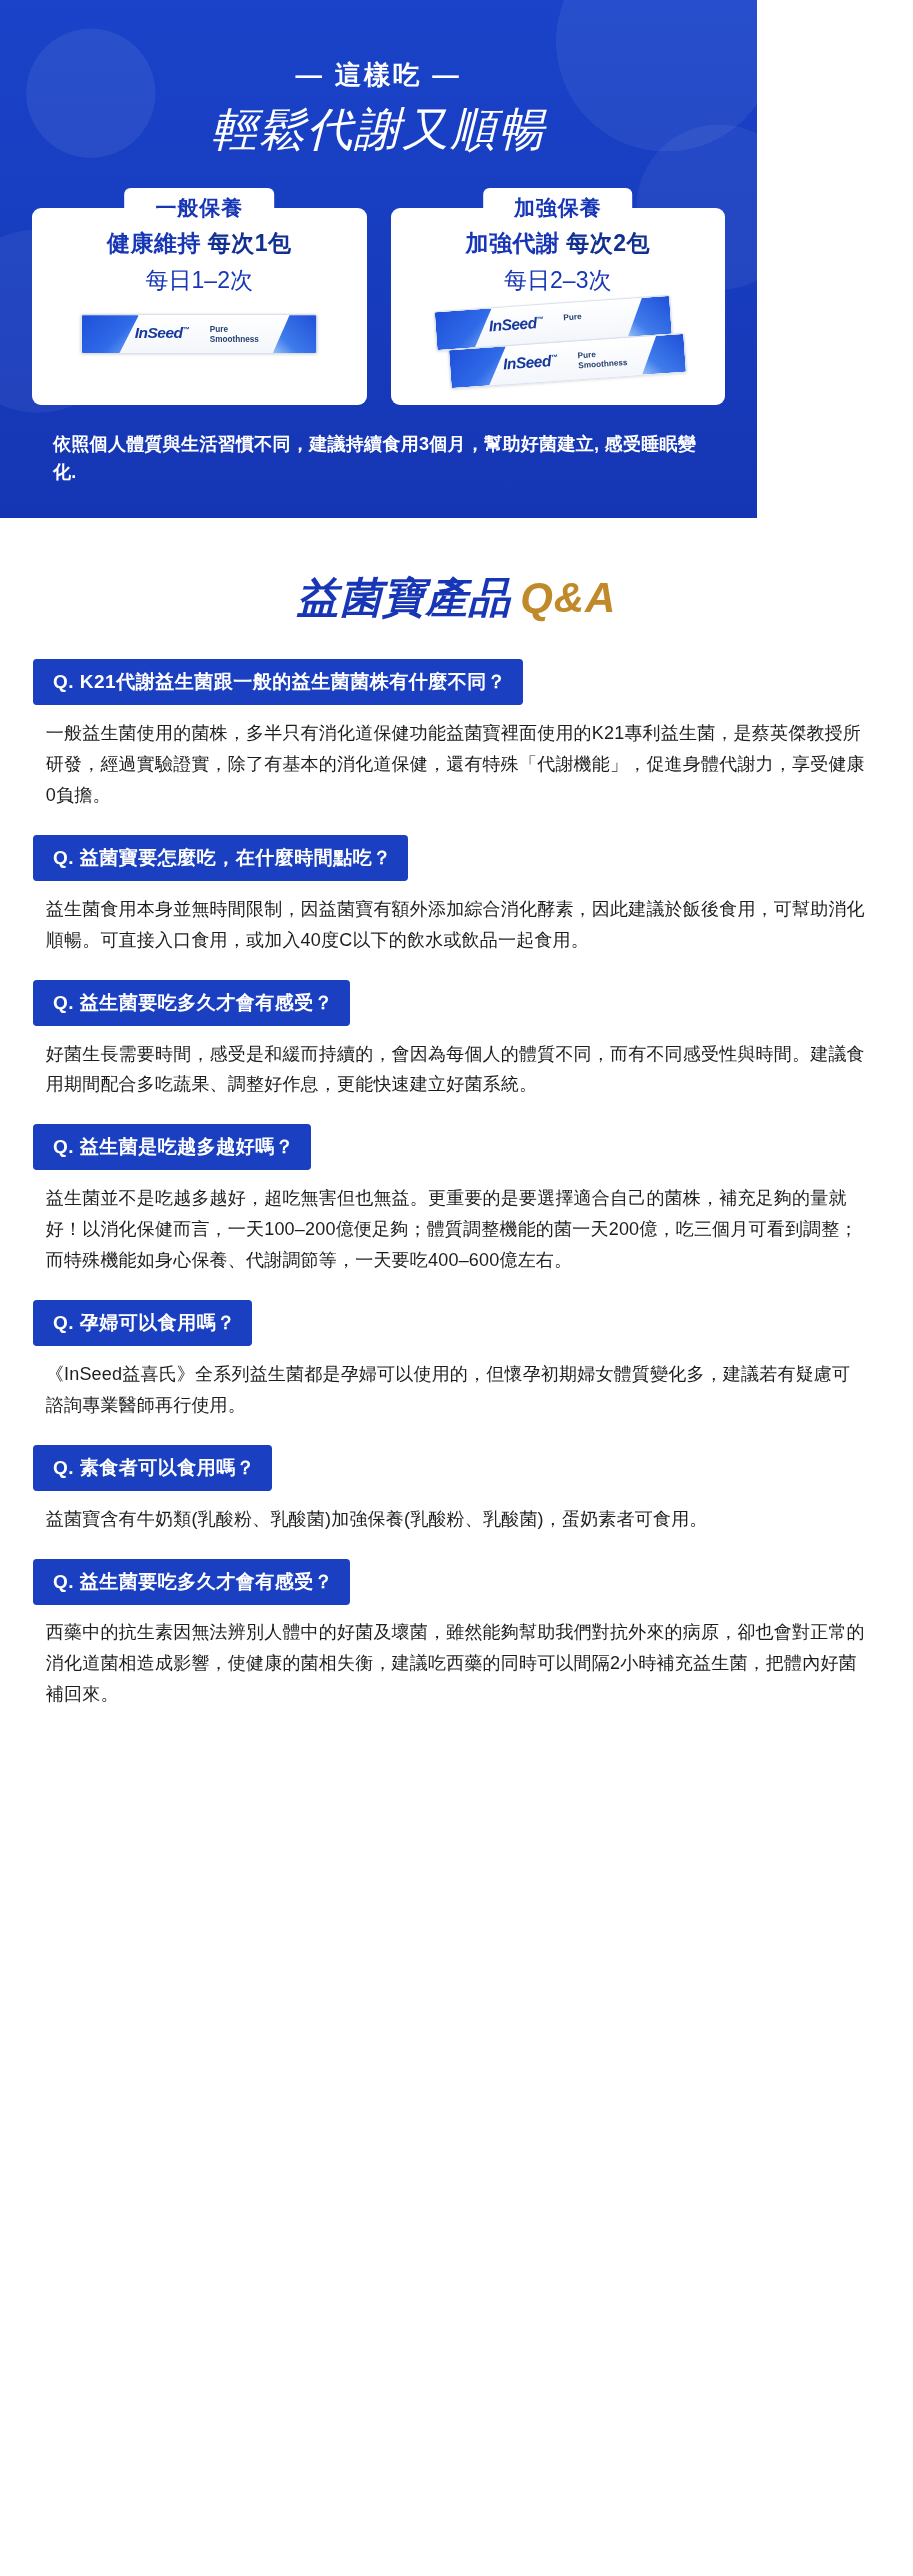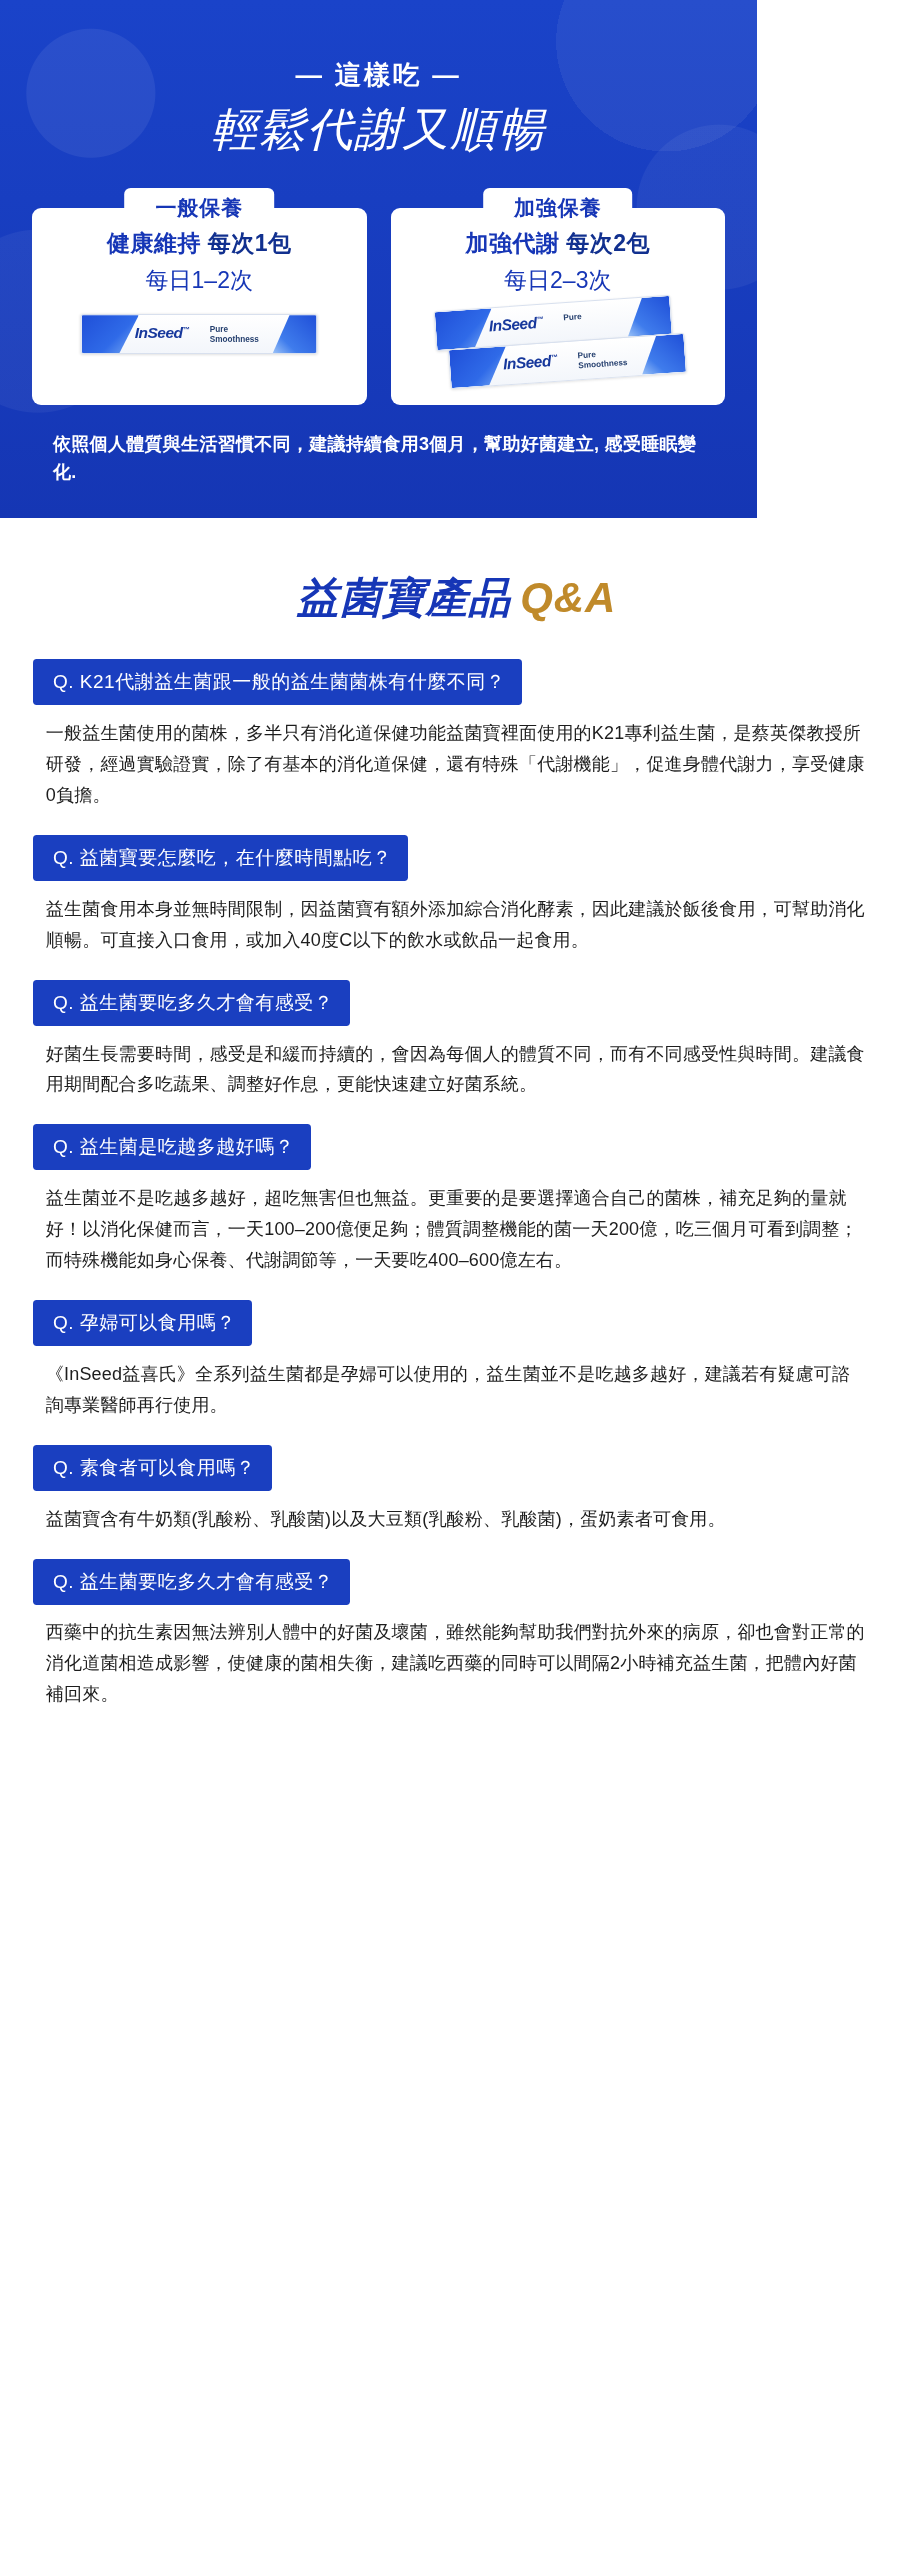--- a/index.html
+++ b/index.html
@@ -182,21 +182,21 @@
   .qa-title .qa { color: #c08a2a; margin-left: 9px; }
 
   .qa-list {
     padding: 0 33px;
   }
   .qa-item { margin-bottom: 24px; }
   .qa-q {
     background: #1a3fc0;
     color: #ffffff;
     font-size: 19px;
-    font-weight: 400;
+    font-weight: 700;
     padding: 10px 16.4px 10px 20px;
     border-radius: 3.7px;
     letter-spacing: 0.5px;
     display: inline-block;
     min-width: 0;
   }
   .qa-a {
     margin: 12.8px 12.8px 0 12.8px;
     font-size: 18px;
     line-height: 1.72;
@@ -293,26 +293,26 @@
       <div class="qa-a">好菌生長需要時間，感受是和緩而持續的，會因為每個人的體質不同，而有不同感受性與時間。建議食用期間配合多吃蔬果、調整好作息，更能快速建立好菌系統。</div>
     </div>
 
     <div class="qa-item">
       <div class="qa-q">Q.  益生菌是吃越多越好嗎？</div>
       <div class="qa-a">益生菌並不是吃越多越好，超吃無害但也無益。更重要的是要選擇適合自己的菌株，補充足夠的量就好！以消化保健而言，一天100–200億便足夠；體質調整機能的菌一天200億，吃三個月可看到調整；而特殊機能如身心保養、代謝調節等，一天要吃400–600億左右。</div>
     </div>
 
     <div class="qa-item">
       <div class="qa-q">Q.  孕婦可以食用嗎？</div>
-      <div class="qa-a">《InSeed益喜氏》全系列益生菌都是孕婦可以使用的，益生菌並不是吃越多越好，建議若有疑慮可諮詢專業醫師再行使用。</div>
+      <div class="qa-a">《InSeed益喜氏》全系列益生菌都是孕婦可以使用的，但懷孕初期婦女體質變化多，建議若有疑慮可諮詢專業醫師再行使用。</div>
     </div>
 
     <div class="qa-item">
       <div class="qa-q">Q.  素食者可以食用嗎？</div>
-      <div class="qa-a">益菌寶含有牛奶類(乳酸粉、乳酸菌)以及大豆類(乳酸粉、乳酸菌)，蛋奶素者可食用。</div>
+      <div class="qa-a">益菌寶含有牛奶類(乳酸粉、乳酸菌)加強保養(乳酸粉、乳酸菌)，蛋奶素者可食用。</div>
     </div>
 
     <div class="qa-item">
       <div class="qa-q">Q.  益生菌要吃多久才會有感受？</div>
       <div class="qa-a">西藥中的抗生素因無法辨別人體中的好菌及壞菌，雖然能夠幫助我們對抗外來的病原，卻也會對正常的消化道菌相造成影響，使健康的菌相失衡，建議吃西藥的同時可以間隔2小時補充益生菌，把體內好菌補回來。</div>
     </div>
 
   </div>
 </section>
 

